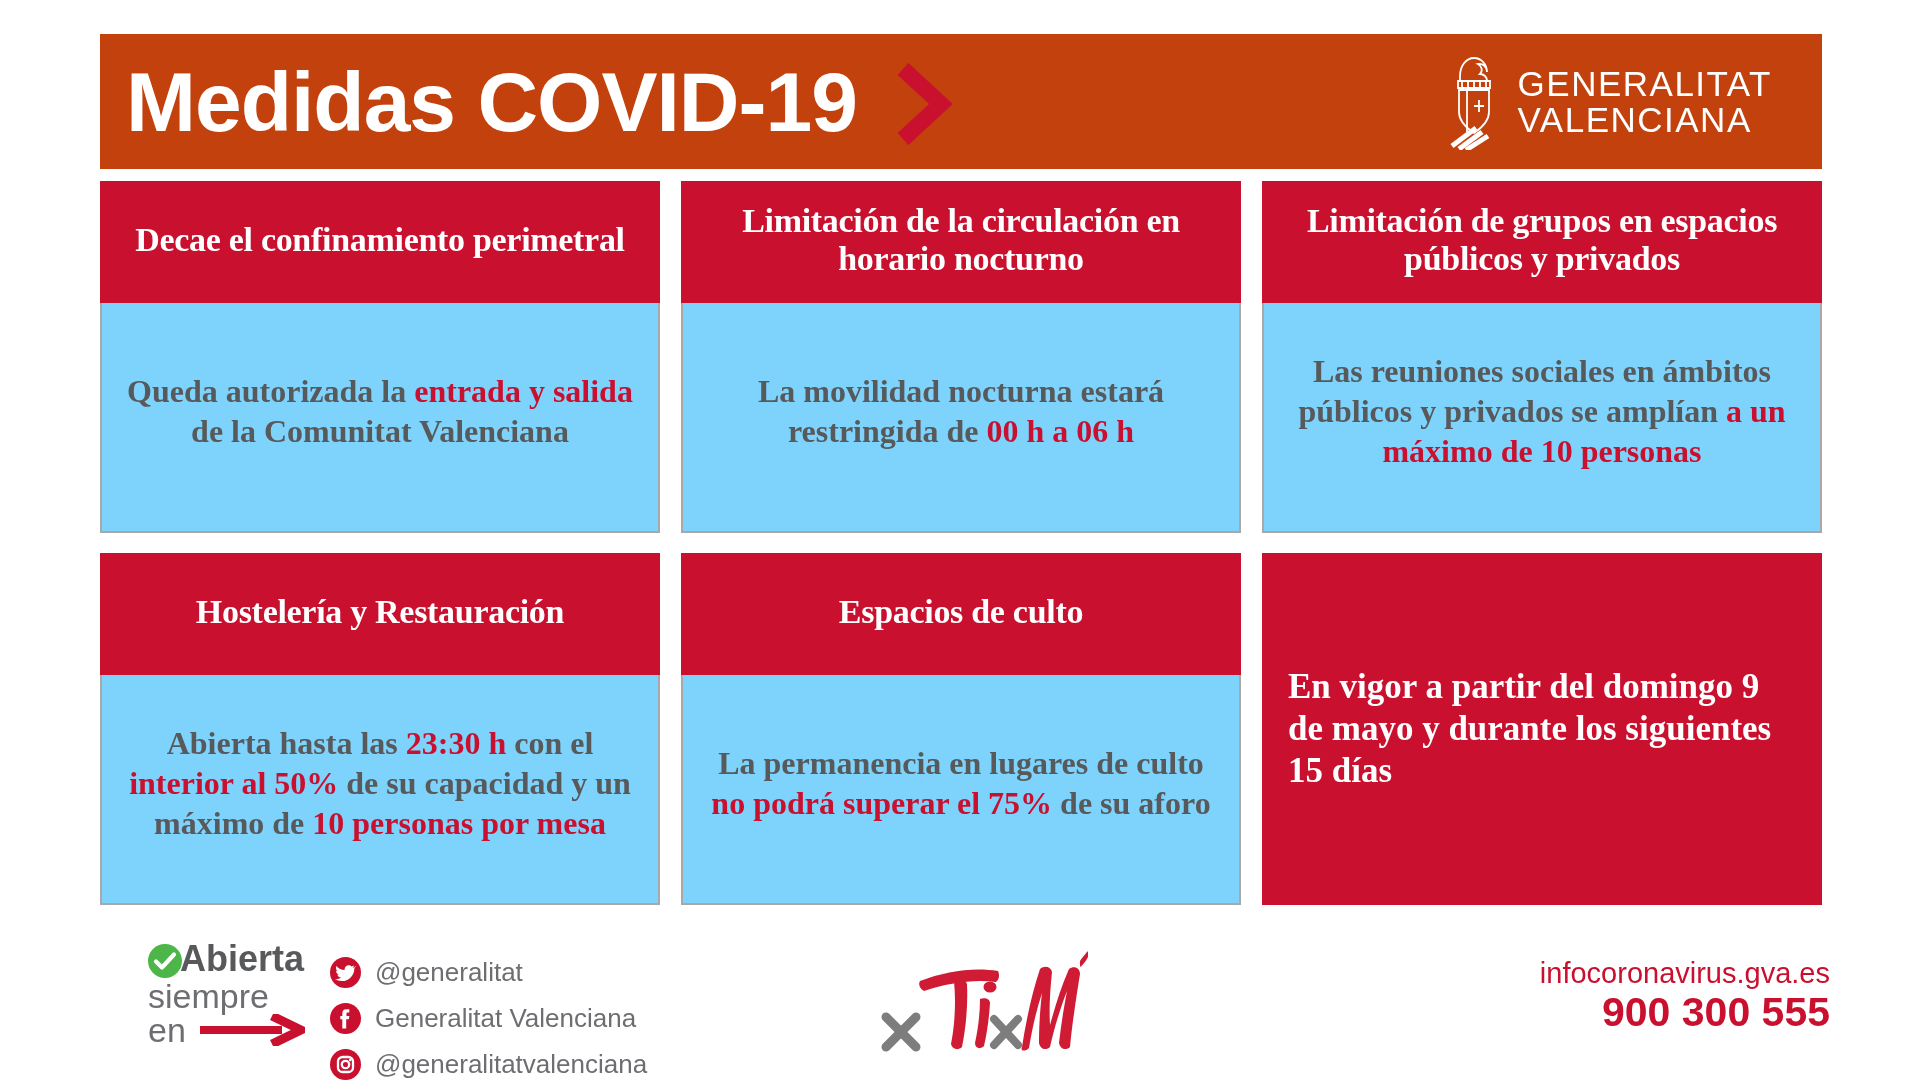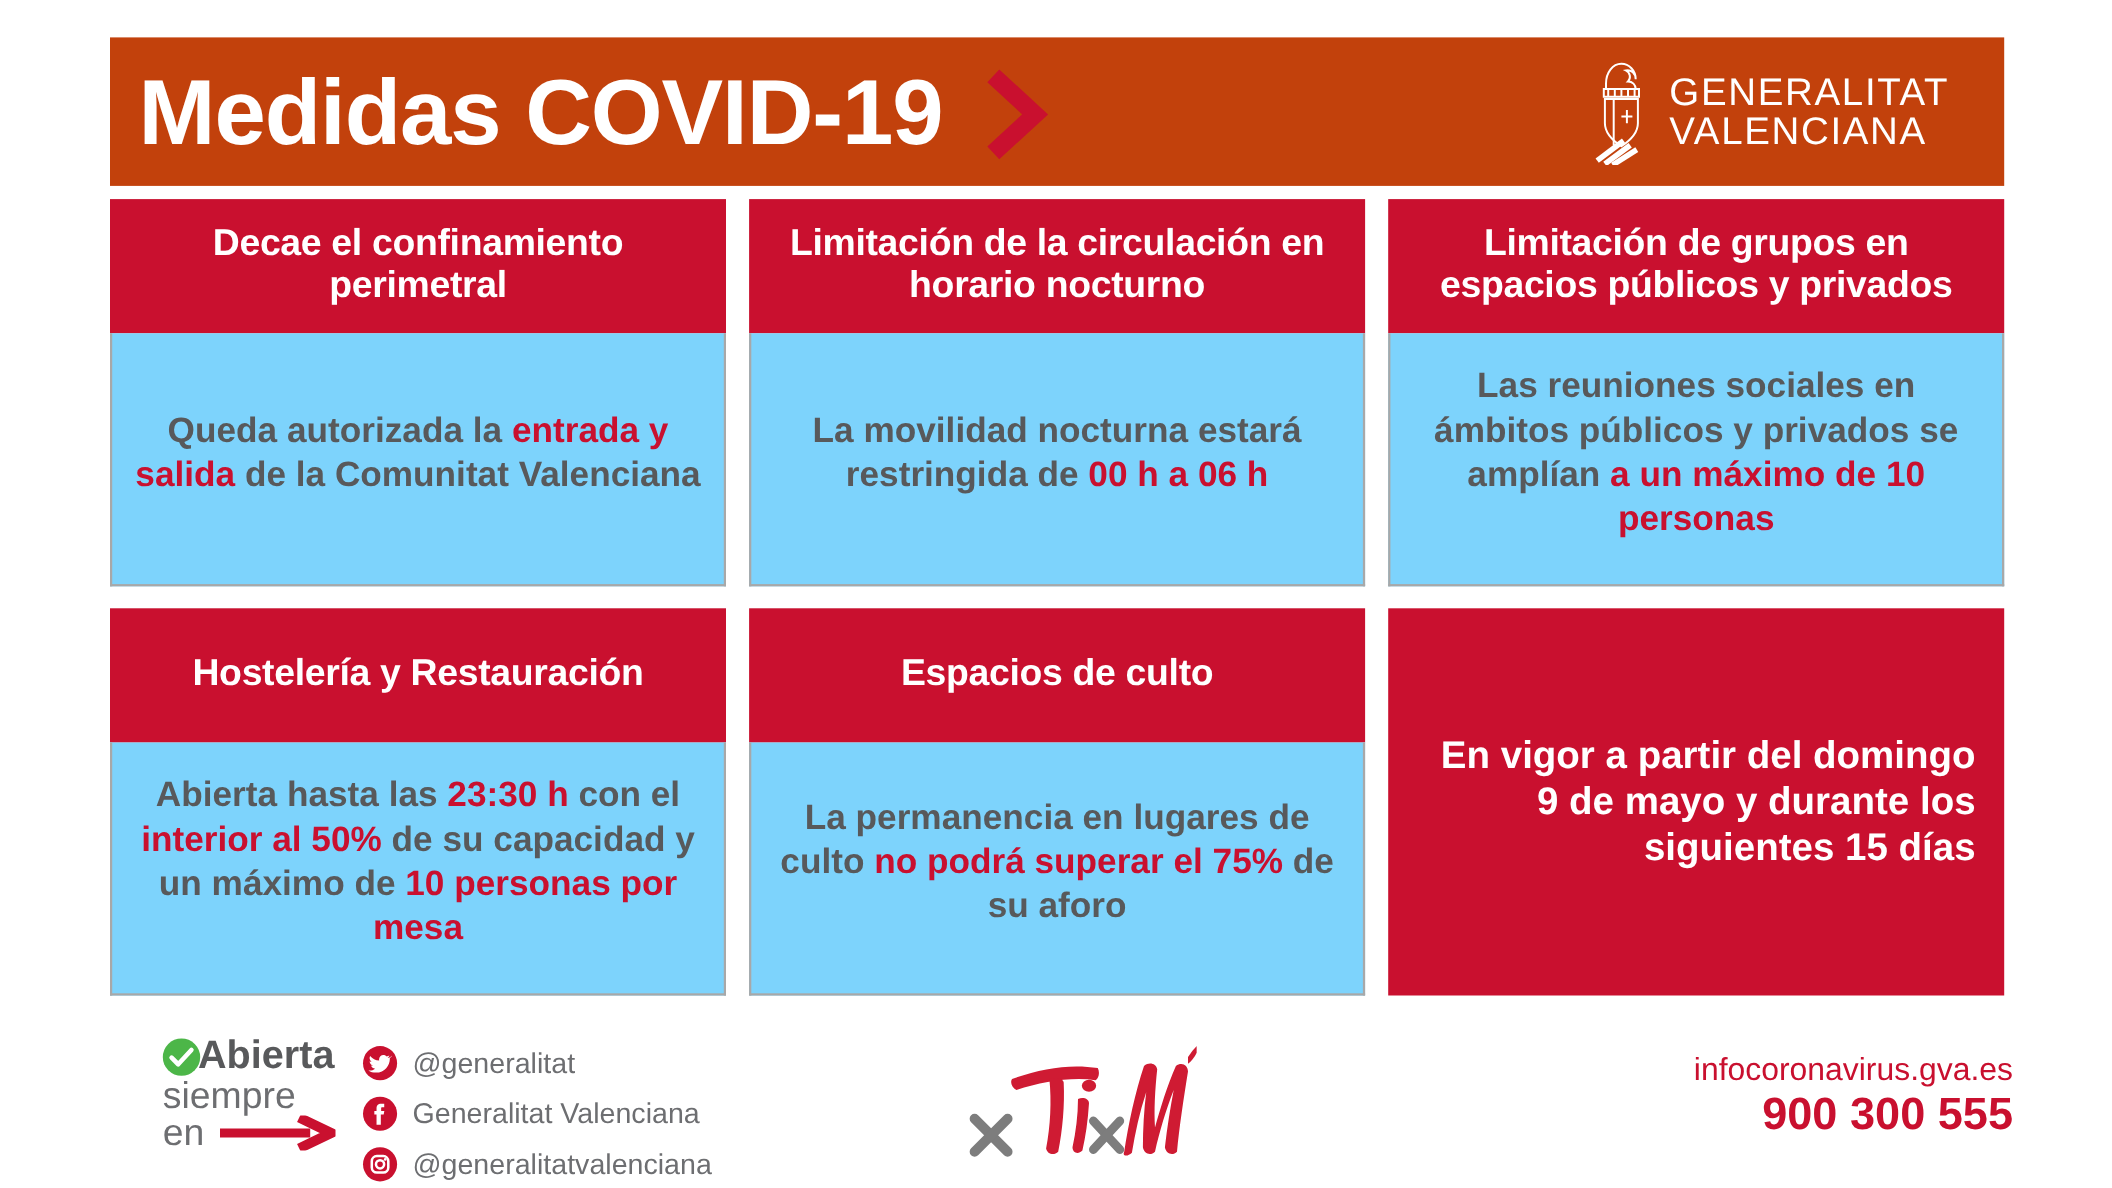--- a/index.html
+++ b/index.html
@@ -43,21 +43,21 @@
   .logo-text .l1{display:block;}
   .logo-text .l2{display:block;}
 
   
   .grid{
     position:absolute;left:100px;top:181px;
     width:1524px;
     display:grid;
     grid-template-columns:560px 560px 560px;
     grid-template-rows:352px 352px;
-    column-gap:21px;row-gap:20px;
+    column-gap:21px;row-gap:20px;font-family:Liberation Serif, serif;
   }
   .card{
     display:flex;flex-direction:column;
     background:#f3f3f3;
     position:relative;
   }
   .card-head{
     background:#c9102f;
     min-height:122px;
     display:flex;align-items:center;justify-content:center;
@@ -82,21 +82,21 @@
   }
   .card-body p .hl{color:#c9102f;}
 
   
   .card.solid{background:#c9102f;}
   .card.solid .solid-inner{
     flex:1;display:flex;align-items:center;justify-content:center;
     padding:18px 26px;box-sizing:border-box;
   }
   .card.solid p{
-    margin:0;text-align:right;color:#fff;
+    margin:0;text-align:left;color:#fff;
     font-size:35px;font-weight:bold;line-height:1.2;
   }
 
   
   .footer{position:absolute;left:0;top:925px;width:1920px;height:155px;}
 
   .verifica{
     position:absolute;left:148px;top:16px;
     width:220px;
   }
@@ -112,21 +112,21 @@
     line-height:1;margin-left:-2px;
   }
   .verifica-siempre{
     font-size:34px;color:#6d6e71;line-height:1.08;margin-top:1px;
   }
   .verifica-row3{display:flex;align-items:center;margin-top:-2px;}
   .verifica-en{font-size:34px;color:#6d6e71;line-height:1;}
   .verifica-arrow{margin-left:14px;width:105px;height:32px;flex:0 0 auto;}
 
   .social{position:absolute;left:330px;top:20px;}
-  .social-row{display:flex;align-items:center;height:43px;margin-bottom:3px;}
+  .social-row{display:flex;align-items:flex-end;height:43px;margin-bottom:3px;}
   .social-icon{
     width:31px;height:31px;border-radius:50%;
     background:#c9102f;flex:0 0 auto;
     display:flex;align-items:center;justify-content:center;
   }
   .social-handle{
     margin-left:14px;font-size:26px;color:#6d6e71;white-space:nowrap;
   }
 
   .xtixmi{position:absolute;left:876px;top:18px;width:212px;height:120px;}

